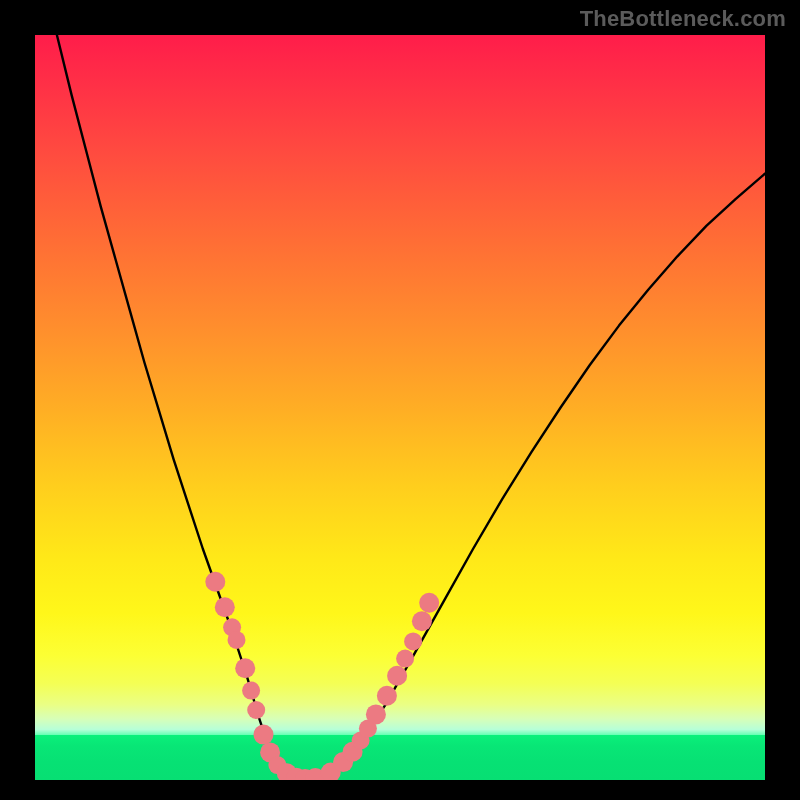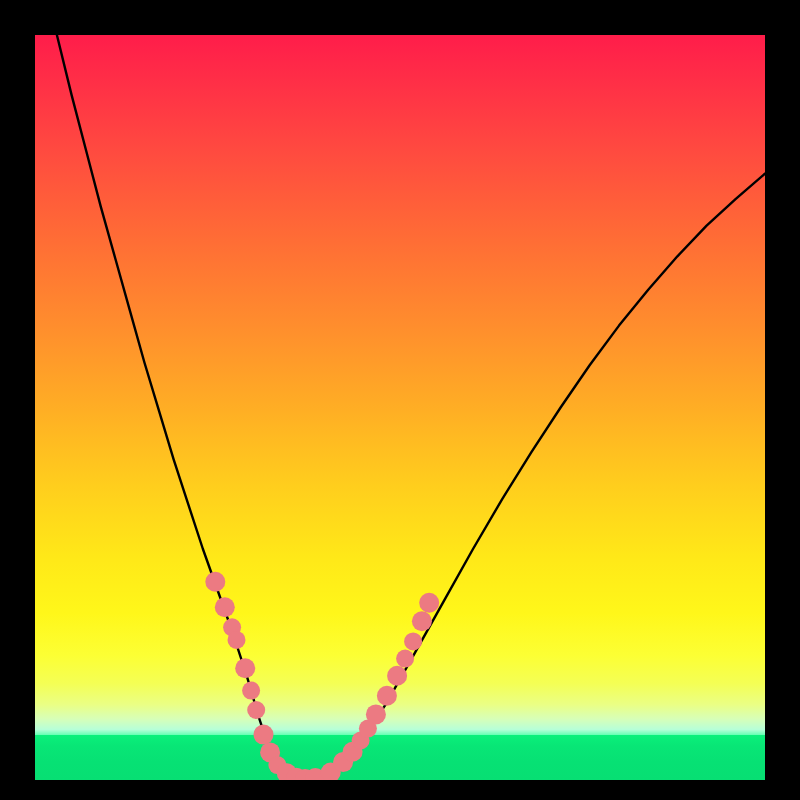--- a/index.html
+++ b/index.html
@@ -88,20 +88,21 @@
   }
   .dot {
     fill: #ec7a82;
   }
 </style>
 </head>
 <body>
 
 <div class="frame">
 
+  <div class="watermark">TheBottleneck.com</div>
 
   <div class="plot-area">
     <div class="grad-main"></div>
     <div class="grad-base"></div>
 
     <svg class="curve" viewBox="0 0 730 745" preserveAspectRatio="none">
       <path id="curve-path" fill="none" stroke="#000" stroke-width="2.4" stroke-linecap="round" stroke-linejoin="round" d="M21.9 0.0 L36.5 59.6 L51.1 115.5 L65.7 171.4 L80.3 223.5 L94.9 275.6 L109.5 327.8 L124.1 376.2 L138.7 424.6 L153.3 469.4 L167.9 514.0 L182.5 555.0 L197.1 596.0 L211.7 640.7 L224.1 683.2 L234.3 713.7 L248.2 733.1 L262.8 742.0 L277.4 744.3 L292.0 739.8 L321.2 713.0 L350.4 669.8 L379.6 618.4 L408.8 566.2 L438.0 514.0 L467.2 464.1 L496.4 417.2 L525.6 372.5 L554.8 330.0 L584.0 290.6 L613.2 254.8 L642.4 221.3 L671.6 190.7 L700.8 163.9 L730.0 138.6"></path>
       <g id="dots">
           <circle cx="180.3" cy="546.8" r="10" class="dot"></circle>
           <circle cx="189.8" cy="572.2" r="10" class="dot"></circle>

